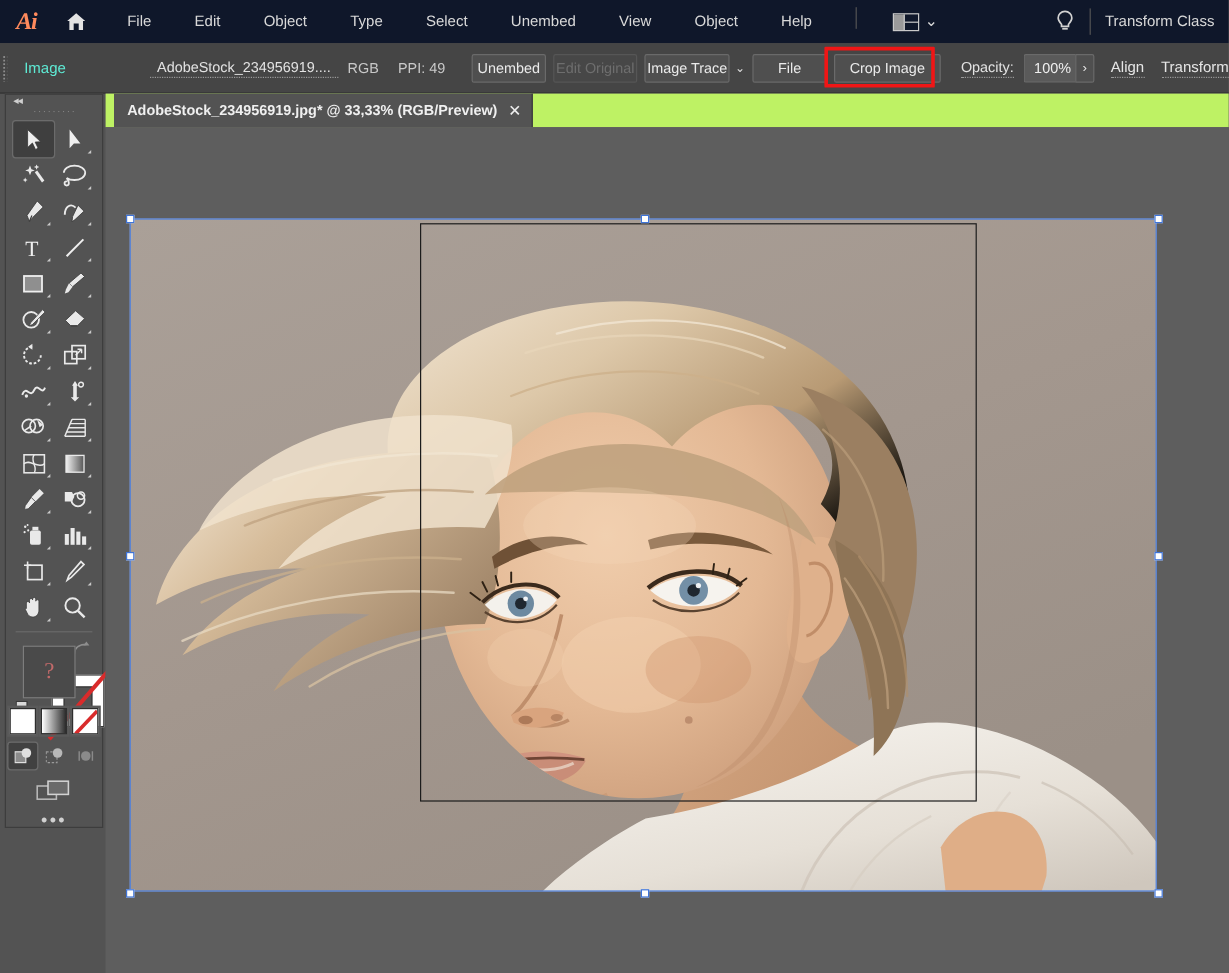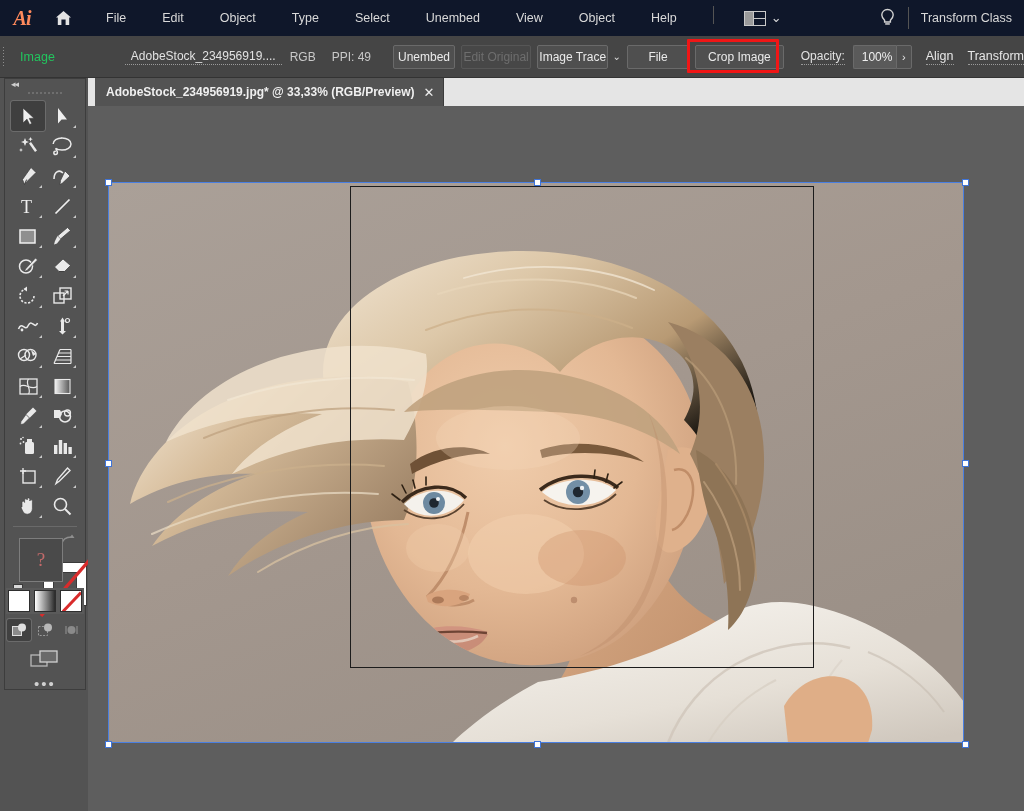--- a/index.html
+++ b/index.html
@@ -50,21 +50,21 @@
   }
   .grip {
     width:12px; height:42px; display:flex; align-items:center; justify-content:center;
   }
   .grip-dots { width:4px; height:22px;
     background-image:
       radial-gradient(circle, #8d8d8d 0.6px, transparent 0.8px);
     background-size:3px 3px;
   }
   .cb-label {
-    padding:0 12px; font-size:12.5px; color:#22c55e;
+    padding:0 12px; font-size:12.5px; color:#5eead4;
     text-decoration-style:solid; text-underline-offset:2px;
   }
   .cb-filename {
     font-size:12px; color:#e2e2e2; padding:0 6px; margin-left:58px;
     border-bottom:1px dotted #9a9a9a; padding-bottom:1px;
   }
   .cb-text { font-size:12px; color:#c9c9c9; padding:0 8px; white-space:nowrap; }
   .cb-btn {
     height:24px; min-width:62px; padding:0 12px; margin:0 3px;
     background:#4f4f4f; border:1px solid #6a6a6a; border-radius:2px;
@@ -180,21 +180,21 @@
   .tp-ellipsis {
     display:flex; justify-content:center; align-items:center; margin-top:10px;
     color:#d0d0d0; font-size:15px; letter-spacing:2px; line-height:10px;
   }
 
   
   .docarea {
     position:absolute; left:88px; top:78px; right:0; bottom:0; background:#5e5e5e;
   }
   .tabbar {
-    position:absolute; left:0; top:0; width:936px; height:28px; background:#e5e5e5;
+    position:absolute; left:0; top:0; width:936px; height:28px; background:#bef264;
   }
   .doctab {
     position:absolute; left:7px; top:0; height:28px;
     background:#535353; display:flex; align-items:center; padding:0 9px 0 11px;
     border-right:1px solid #3b3b3b;
   }
   .doctab-title { font-size:12px; color:#f0f0f0; font-weight:bold; white-space:nowrap; }
   .doctab-close { margin-left:9px; color:#ededed; font-size:13px; line-height:1; }
 
   .canvas {

